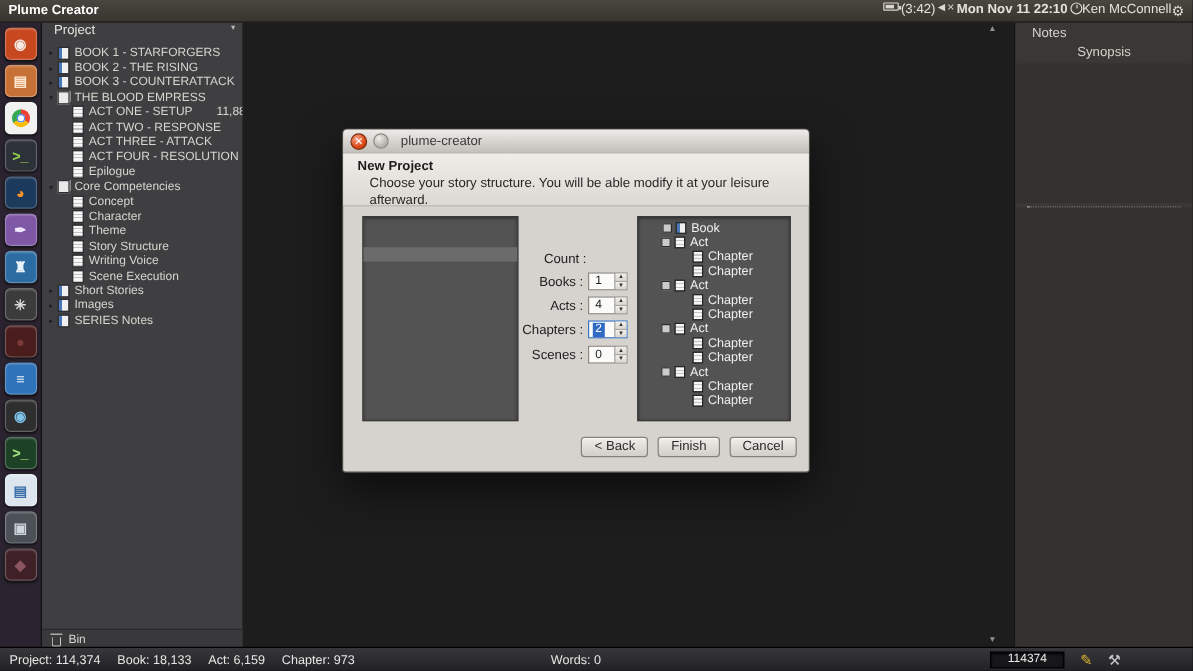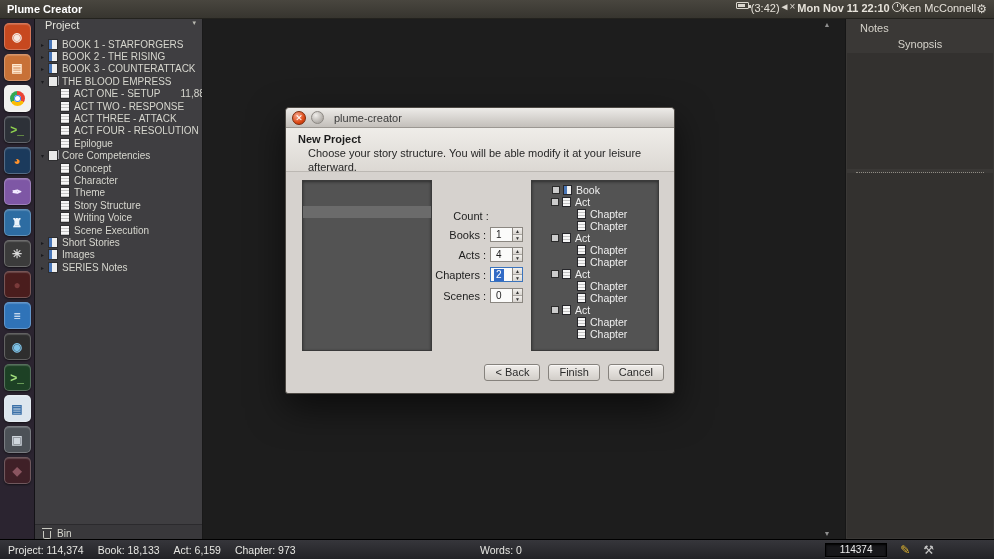--- a/index.html
+++ b/index.html
@@ -71,21 +71,21 @@
   .synopsis-area{height:116px;margin:1px 1px 0;background:#33312f;flex:none}
   .note-divider{border-top:1px dotted #908c84;margin:3px 10px 0;flex:none}
   .note-label{text-align:center;padding:2px 0;flex:none}
   .note-area{flex:1;margin:0 1px 1px;background:#33312f}
 
   
   .statusbar{height:20px;flex:none;background:linear-gradient(#36363b,#222226);
     border-top:1px solid #000;display:flex;align-items:center;padding:0 8px;
     font-size:10.5px;color:#e6e6e2;position:relative}
   .sb-left{display:flex;gap:14px}
-  .sb-words{position:absolute;left:480px}
+  .sb-words{position:absolute;left:459px}
   .sb-right{margin-left:auto;display:flex;align-items:center;gap:13px;margin-right:52px}
   .sb-field{width:62px;height:14px;background:#17171a;border:1px solid #000;
     box-shadow:inset 0 1px 2px #000,0 1px 0 rgba(255,255,255,.07);
     color:#ececec;font-size:10px;display:flex;align-items:center;justify-content:center}
   .sb-icon{font-size:12px;line-height:1}
   .pencil{color:#e5b92e}
   .tools{color:#c6c6c6}
 
   
   .dialog{position:absolute;left:285px;top:88px;width:390px;height:287px;z-index:20;

